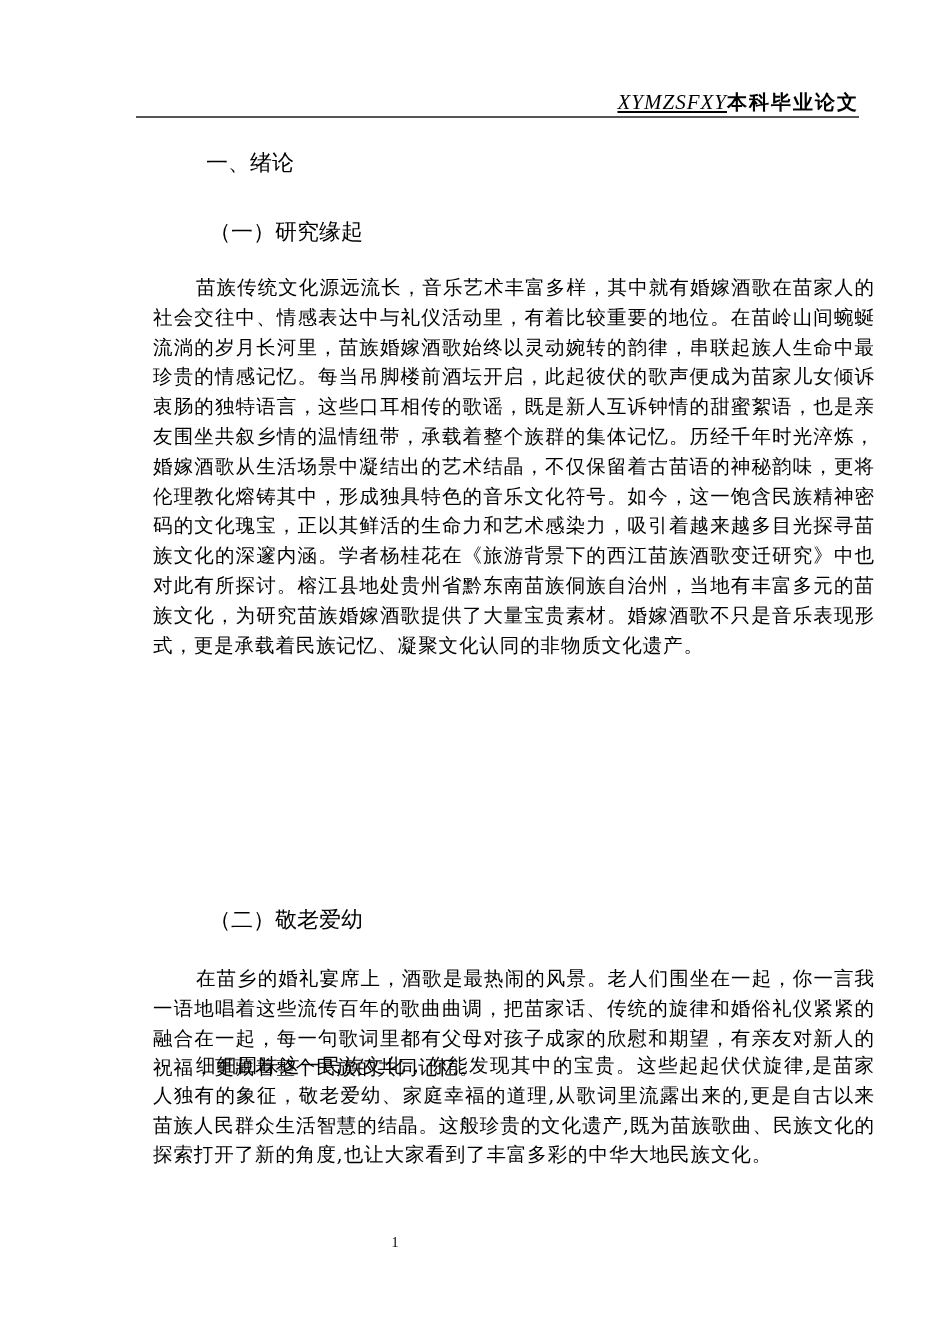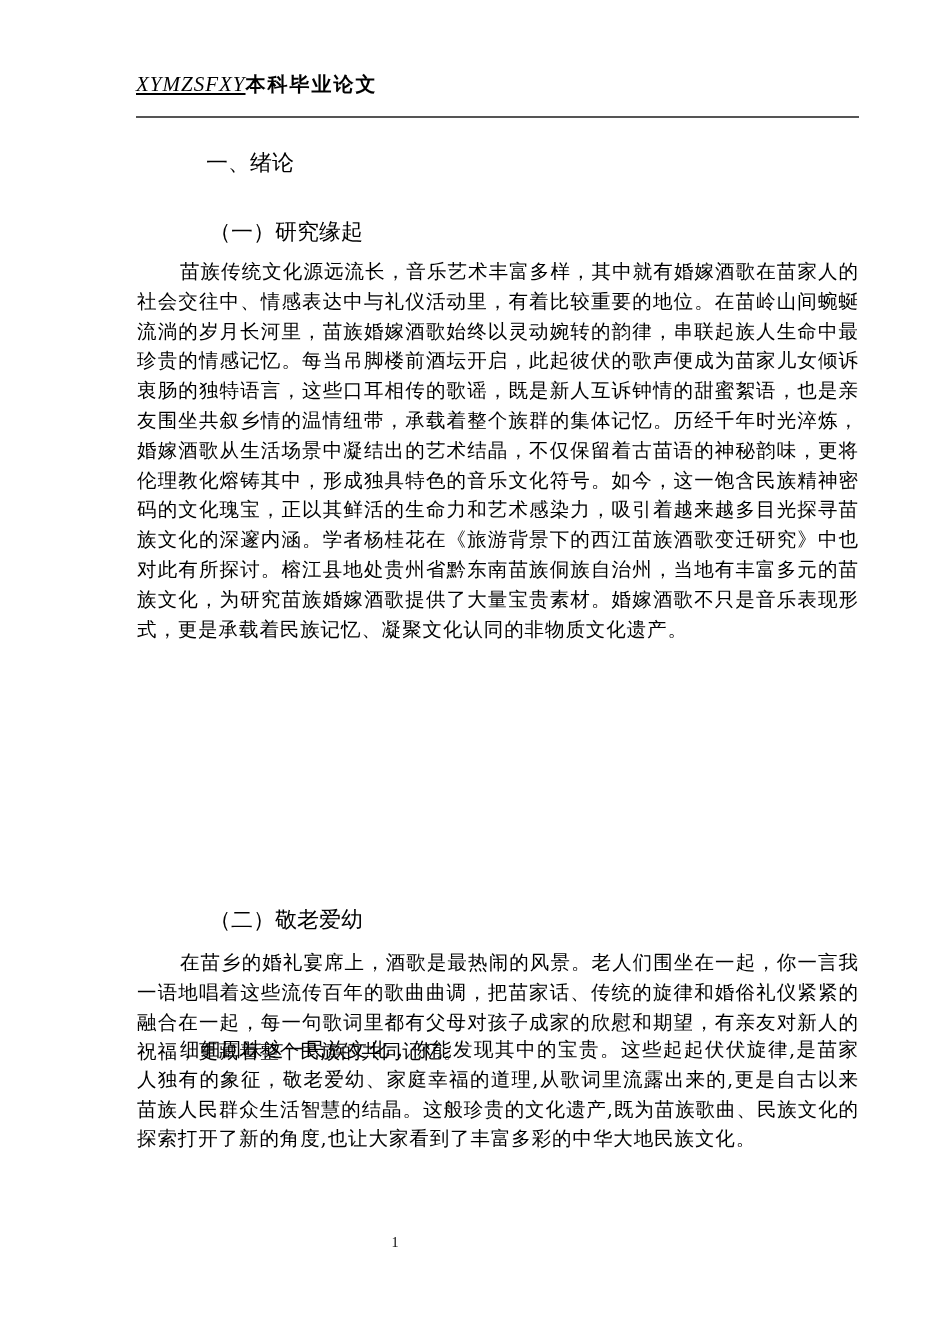--- a/index.html
+++ b/index.html
@@ -18,23 +18,23 @@
     .page {
       position: absolute;
       left: 0; top: 0;
       width: 950px; height: 1344px;
       background: #fff;
     }
     .running-header {
       position: absolute;
       left: 136px;
       width: 723px;
-      top: 70px;
+      top: 88px;
       height: 28px;
-      text-align: left;
+      text-align: right;
       font-size: 20px;
       line-height: 28px;
       white-space: nowrap;
     }
     .running-header .latin {
       font-family: "Liberation Serif", "DejaVu Serif", serif;
       font-style: italic;
       text-decoration: underline;
       letter-spacing: 1px;
       font-size: 21px;
@@ -73,21 +73,21 @@
     }
     .para {
       position: absolute;
       left: 137px;
       width: 722px;
       font-size: 19.5px;
       line-height: 29.8px;
       text-indent: 2.2em;
       text-align: justify;
       text-align-last: left;
-      margin: 0;
+      margin: 16px;
       letter-spacing: 0.9px;
     }
     .page-number {
       position: absolute;
       left: 380px;
       top: 1234px;
       width: 30px;
       text-align: center;
       font-family: "Liberation Serif", "DejaVu Serif", serif;
       font-size: 14px;

